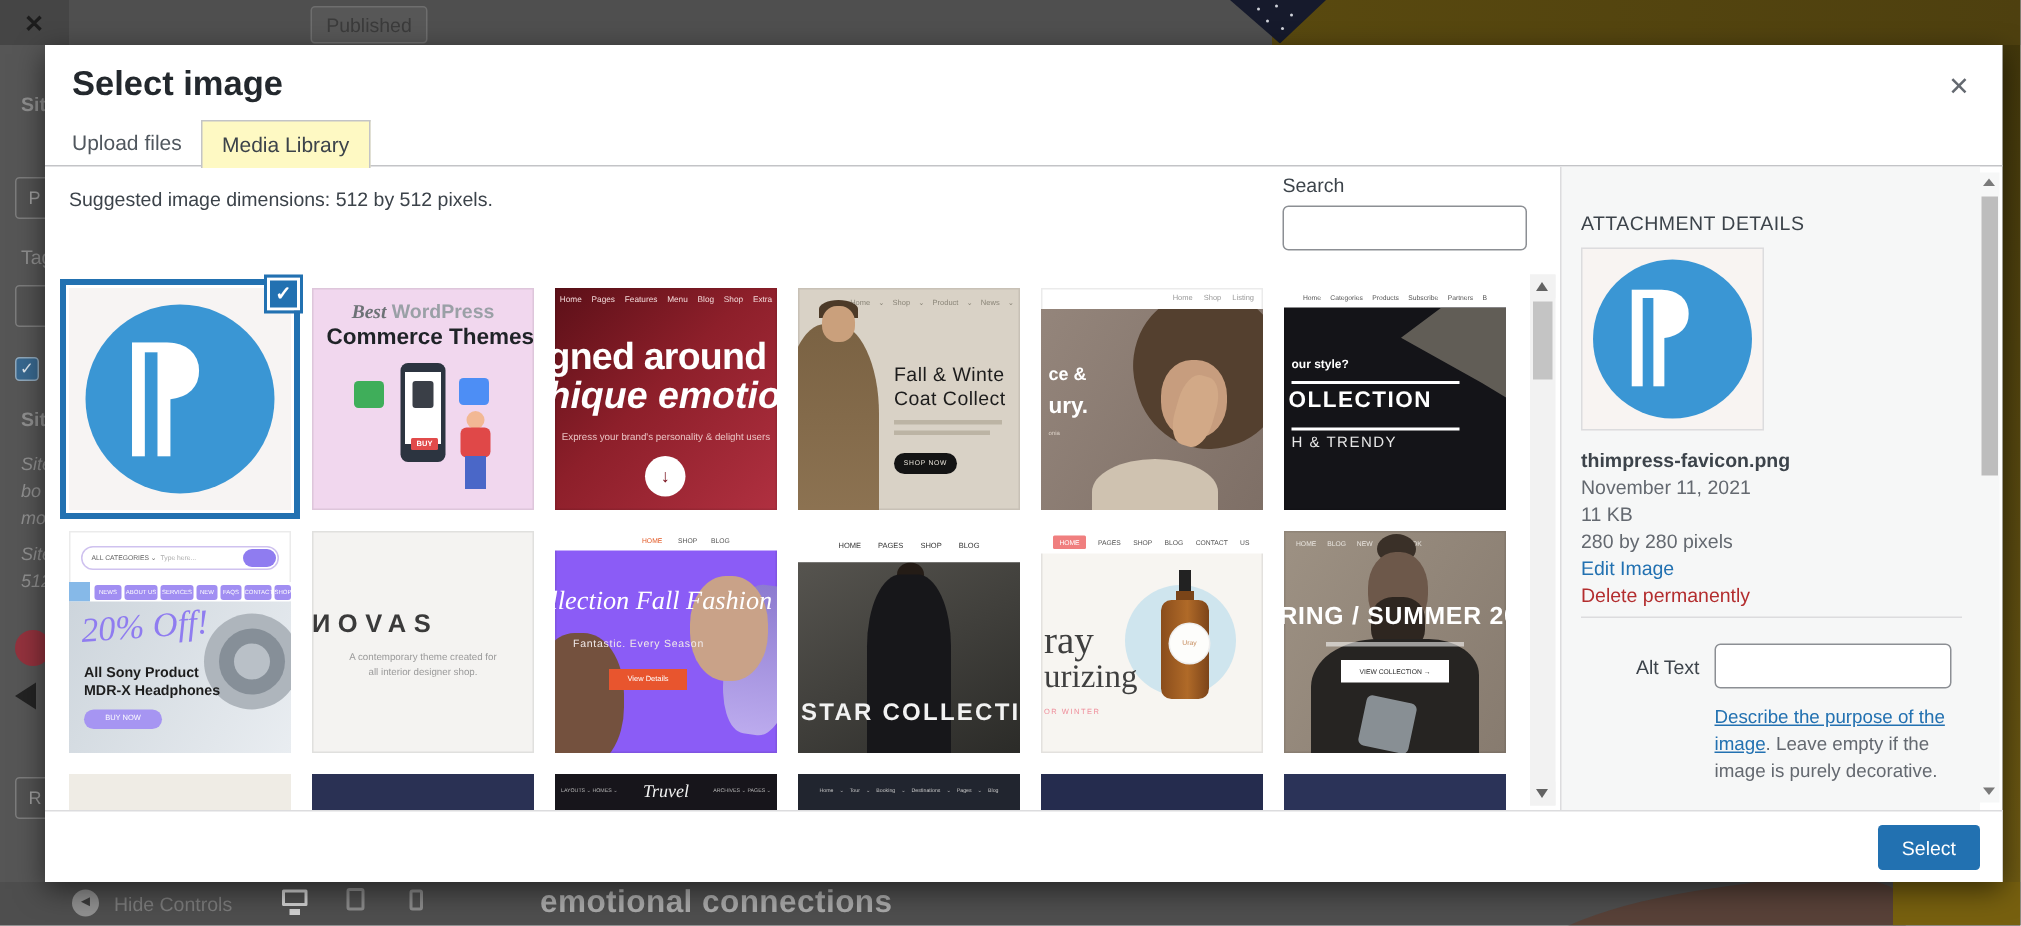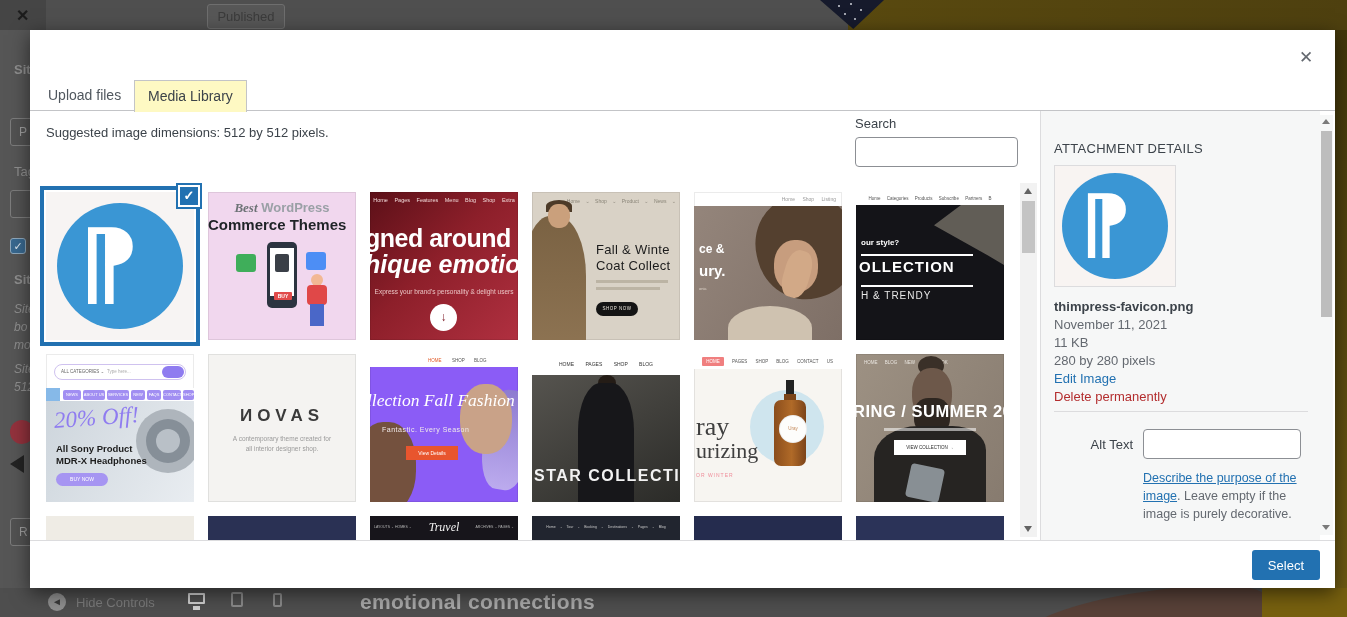--- a/index.html
+++ b/index.html
@@ -90,21 +90,21 @@
   .t span, .t div { position:absolute; }
 
   .t.selected { overflow:visible; box-shadow:0 0 0 2px #fff, 0 0 0 6px #2271b1; }
   .sel-clip { position:absolute; inset:0; overflow:hidden; background:#f7f4f3; }
   .check-badge { position:absolute; top:-7px; right:-6px; width:22px; height:22px; background:#2271b1; border:2px solid #fff; outline:2px solid #2271b1; color:#fff; font-size:13px; font-weight:bold; text-align:center; line-height:18px; z-index:3; }
 
   
   .t2 { background:#f1d7ee; }
   .t2 .l1 { left:0; top:8px; width:100%; text-align:center; font-size:13px; color:#9aa0a6; font-weight:bold; }
   .t2 .l1 em { font-family:"Liberation Serif",serif; font-style:italic; color:#6d7276; }
-  .t2 .l2 { left:0; top:24px; width:100%; text-align:left; font-size:15px; font-weight:bold; color:#1f2327; }
+  .t2 .l2 { left:0; top:24px; width:100%; text-align:right; font-size:15px; font-weight:bold; color:#1f2327; }
   .t2 .phone { left:59px; top:50px; width:30px; height:66px; background:#2c3440; border-radius:5px; }
   .t2 .phone i { position:absolute; left:3px; top:6px; width:24px; height:48px; background:#fff; }
   .t2 .phone b { position:absolute; left:8px; top:12px; width:14px; height:18px; background:#3a3f47; border-radius:2px; }
   .t2 .buy { left:66px; top:100px; width:18px; height:8px; background:#e14b4b; color:#fff; font-size:5px; font-weight:bold; text-align:center; line-height:8px; border-radius:1px; }
   .t2 .shirt-g { left:28px; top:62px; width:20px; height:18px; background:#3fae5a; border-radius:3px; }
   .t2 .shirt-b { left:98px; top:60px; width:20px; height:18px; background:#4d8ef5; border-radius:3px; }
   .t2 .head { left:103px; top:82px; width:12px; height:12px; border-radius:50%; background:#f2b894; }
   .t2 .torso { left:99px; top:93px; width:20px; height:20px; background:#e04848; border-radius:4px; }
   .t2 .legs { left:102px; top:112px; width:14px; height:22px; background:#4a67c8; }
 
@@ -161,21 +161,21 @@
   .t7 .hp1 { position:absolute; right:-6px; top:8px; width:64px; height:64px; border-radius:50%; background:#aeb5bc; }
   .t7 .hp2 { position:absolute; right:4px; top:18px; width:44px; height:44px; border-radius:50%; background:#868f98; }
   .t7 .hp3 { position:absolute; right:14px; top:28px; width:24px; height:24px; border-radius:50%; background:#b9c0c7; }
   .t7 .offer { left:8px; top:4px; font-family:"Liberation Serif",serif; font-style:italic; font-size:23px; color:#8f7cf0; transform:rotate(-4deg); white-space:nowrap; }
   .t7 .h1 { left:10px; top:42px; font-size:9.5px; font-weight:bold; color:#1d1d1d; }
   .t7 .h2 { left:10px; top:54px; font-size:9.5px; font-weight:bold; color:#1d1d1d; }
   .t7 .btn { left:10px; top:72px; width:52px; height:13px; background:#a695f2; border-radius:7px; color:#fff; font-size:5px; text-align:center; line-height:13px; }
 
   
   .t8 { background:#f4f3f1; }
-  .t8 .logo { left:0; top:52px; width:100%; text-align:center; font-size:17px; font-weight:600; color:#3a3a3a; letter-spacing:5px; }
+  .t8 .logo { left:0; top:52px; width:100%; font-size:17px; font-weight:600; color:#3a3a3a; letter-spacing:5px; }
   .t8 .tag { left:24px; top:80px; width:100px; text-align:center; font-size:6.5px; line-height:1.6; color:#9a9a9a; }
 
   
   .t9 { background:#8b5cf6; }
   .t9 .nav { left:0; top:0; width:148px; height:13px; background:#fff; font-size:4.5px; line-height:13px; }
   .t9 .nav .hm { position:absolute; left:58px; color:#e25a27; }
   .t9 .nav .rest { position:absolute; left:82px; color:#555; word-spacing:8px; }
   .t9 .blob-l { left:-14px; bottom:-10px; width:60px; height:90px; background:#74513e; border-radius:45%; }
   .t9 .face { right:6px; top:30px; width:52px; height:70px; background:#c9a288; border-radius:46%; }
   .t9 .hair { right:-12px; top:36px; width:46px; height:100px; background:linear-gradient(180deg,#8d7bd0,#bcabee); border-radius:40%; transform:rotate(8deg); }
@@ -274,20 +274,21 @@
   <div class="bg-bottom-yellow"></div>
   <div class="hide-controls-circle">◄</div>
   <span class="hide-controls-label">Hide Controls</span>
   <span class="dev-monitor"></span>
   <span class="dev-tablet"></span>
   <span class="dev-phone"></span>
   <span class="page-heading-dim">emotional connections</span>
 </div>
 
 <div class="modal">
+  <h1 class="modal-title">Select image</h1>
   <button class="modal-close">✕</button>
 
   <div class="router">
     <span class="tab inactive">Upload files</span>
     <span class="tab active">Media Library</span>
   </div>
 
   <div class="content">
     <p class="suggested">Suggested image dimensions: 512 by 512 pixels.</p>
     <label class="search-label">Search</label>

